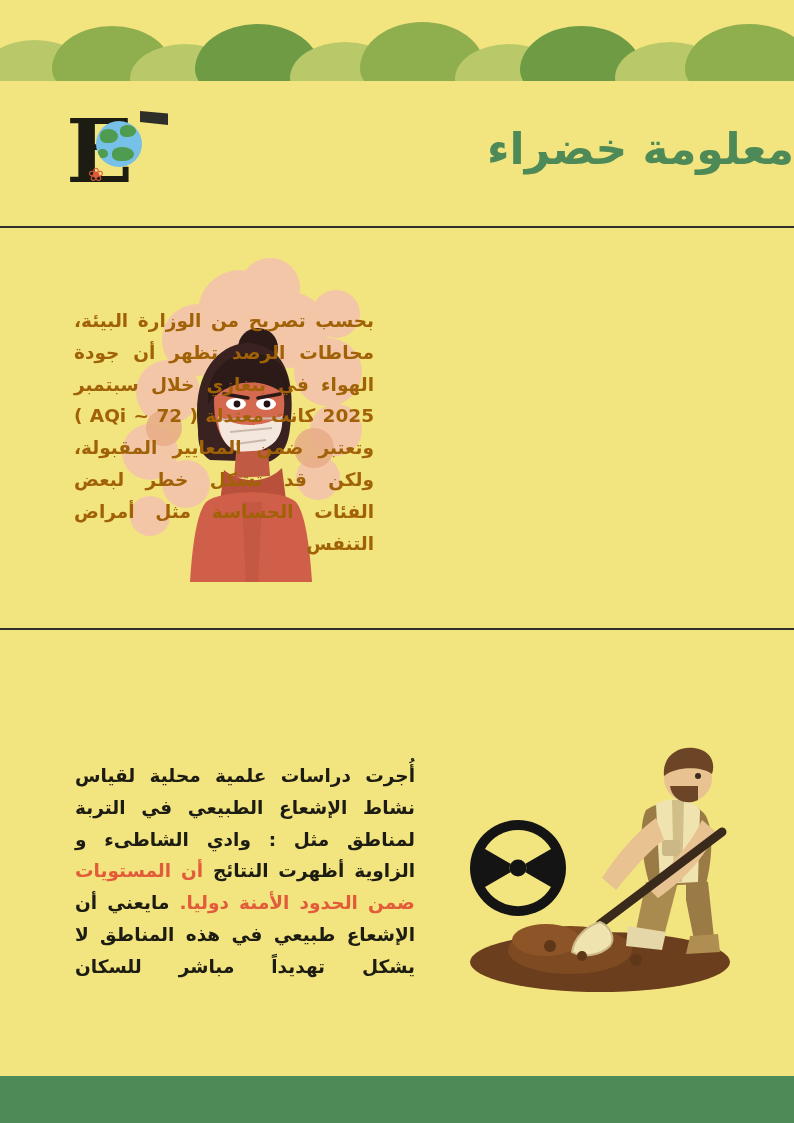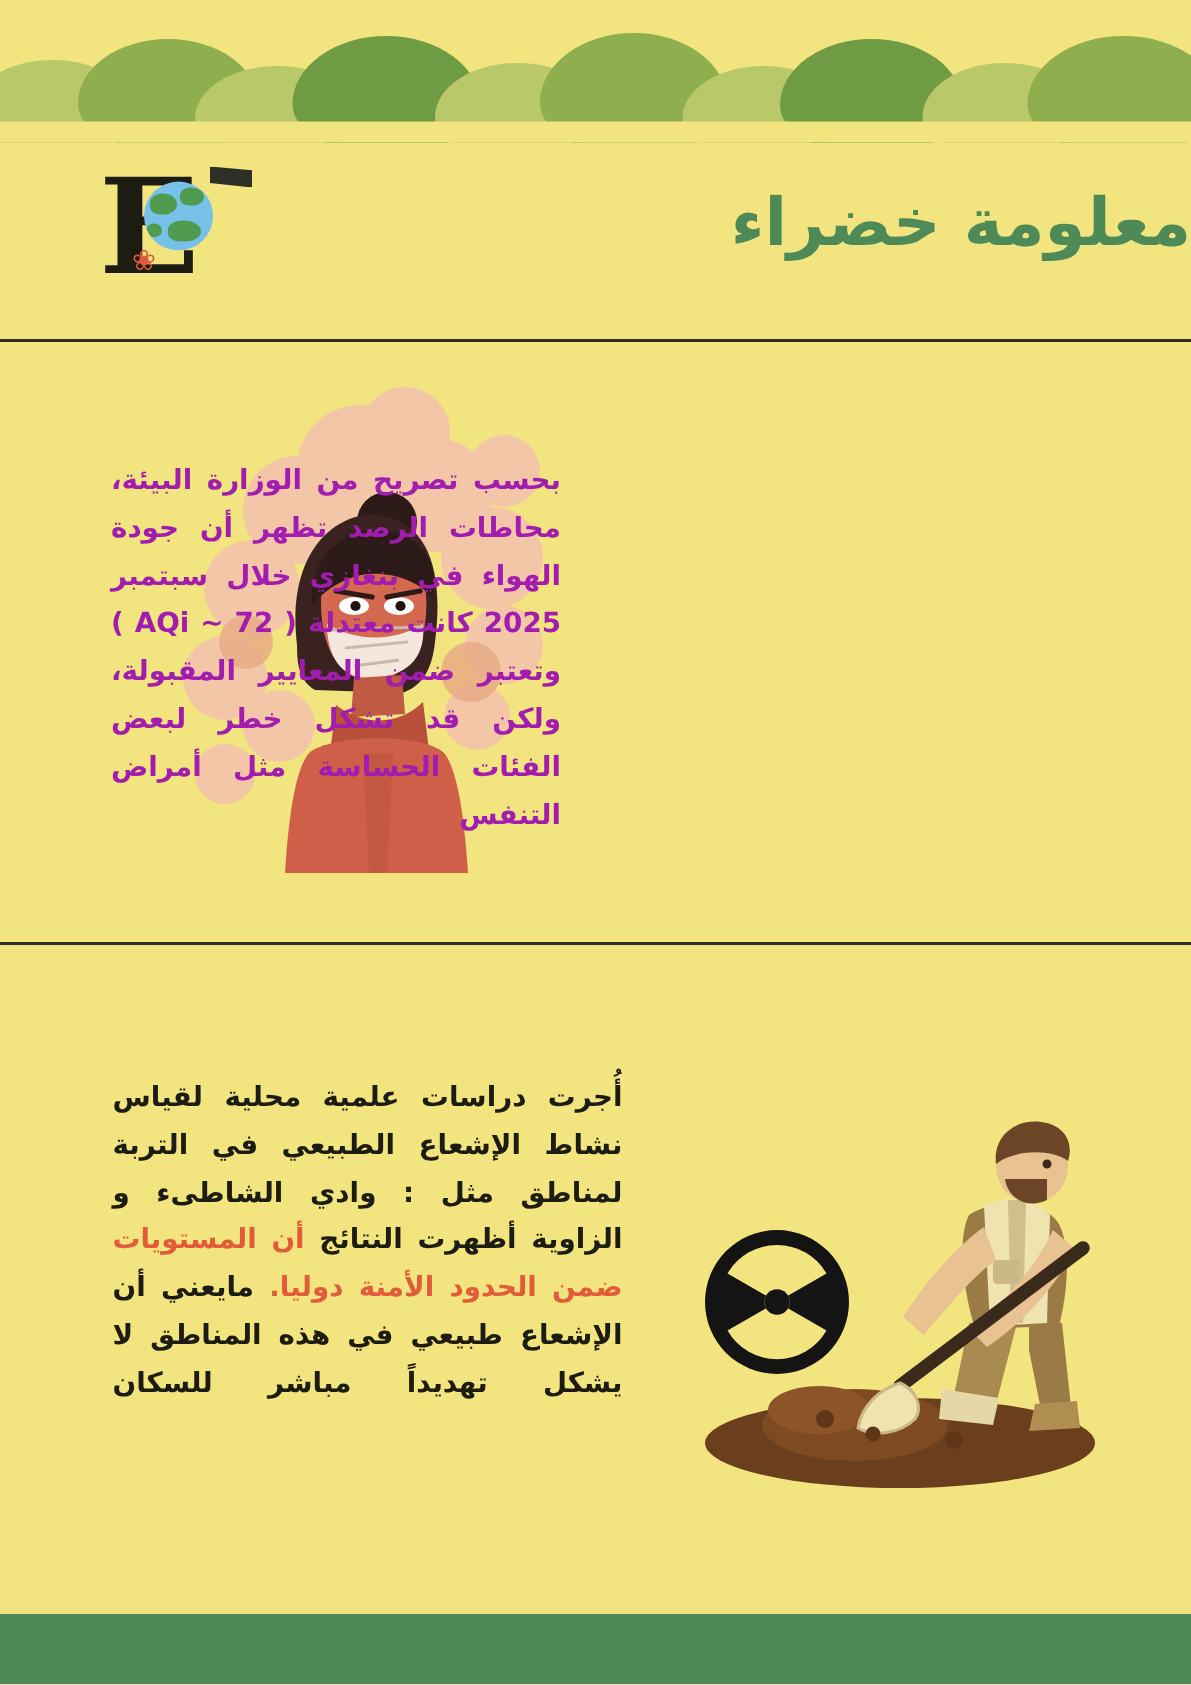--- a/index.html
+++ b/index.html
@@ -129,28 +129,28 @@
     right: 420px;
     left: 60px;
     top: 305px;
     width: 300px;
     direction: rtl;
     text-align: justify;
     text-align-last: justify;
     font-size: 18.5px;
     line-height: 1.72;
     font-weight: 700;
-    color: #a21caf;
+    color: #a16207;
   }
 
   
   .sec2-text {
     position: absolute;
     left: 75px;
-    top: 716px;
+    top: 760px;
     width: 340px;
     direction: rtl;
     text-align: justify;
     text-align-last: justify;
     font-size: 18.5px;
     line-height: 1.72;
     font-weight: 700;
     color: #1d1c12;
   }
   .hl { color: #e25b3a; }

